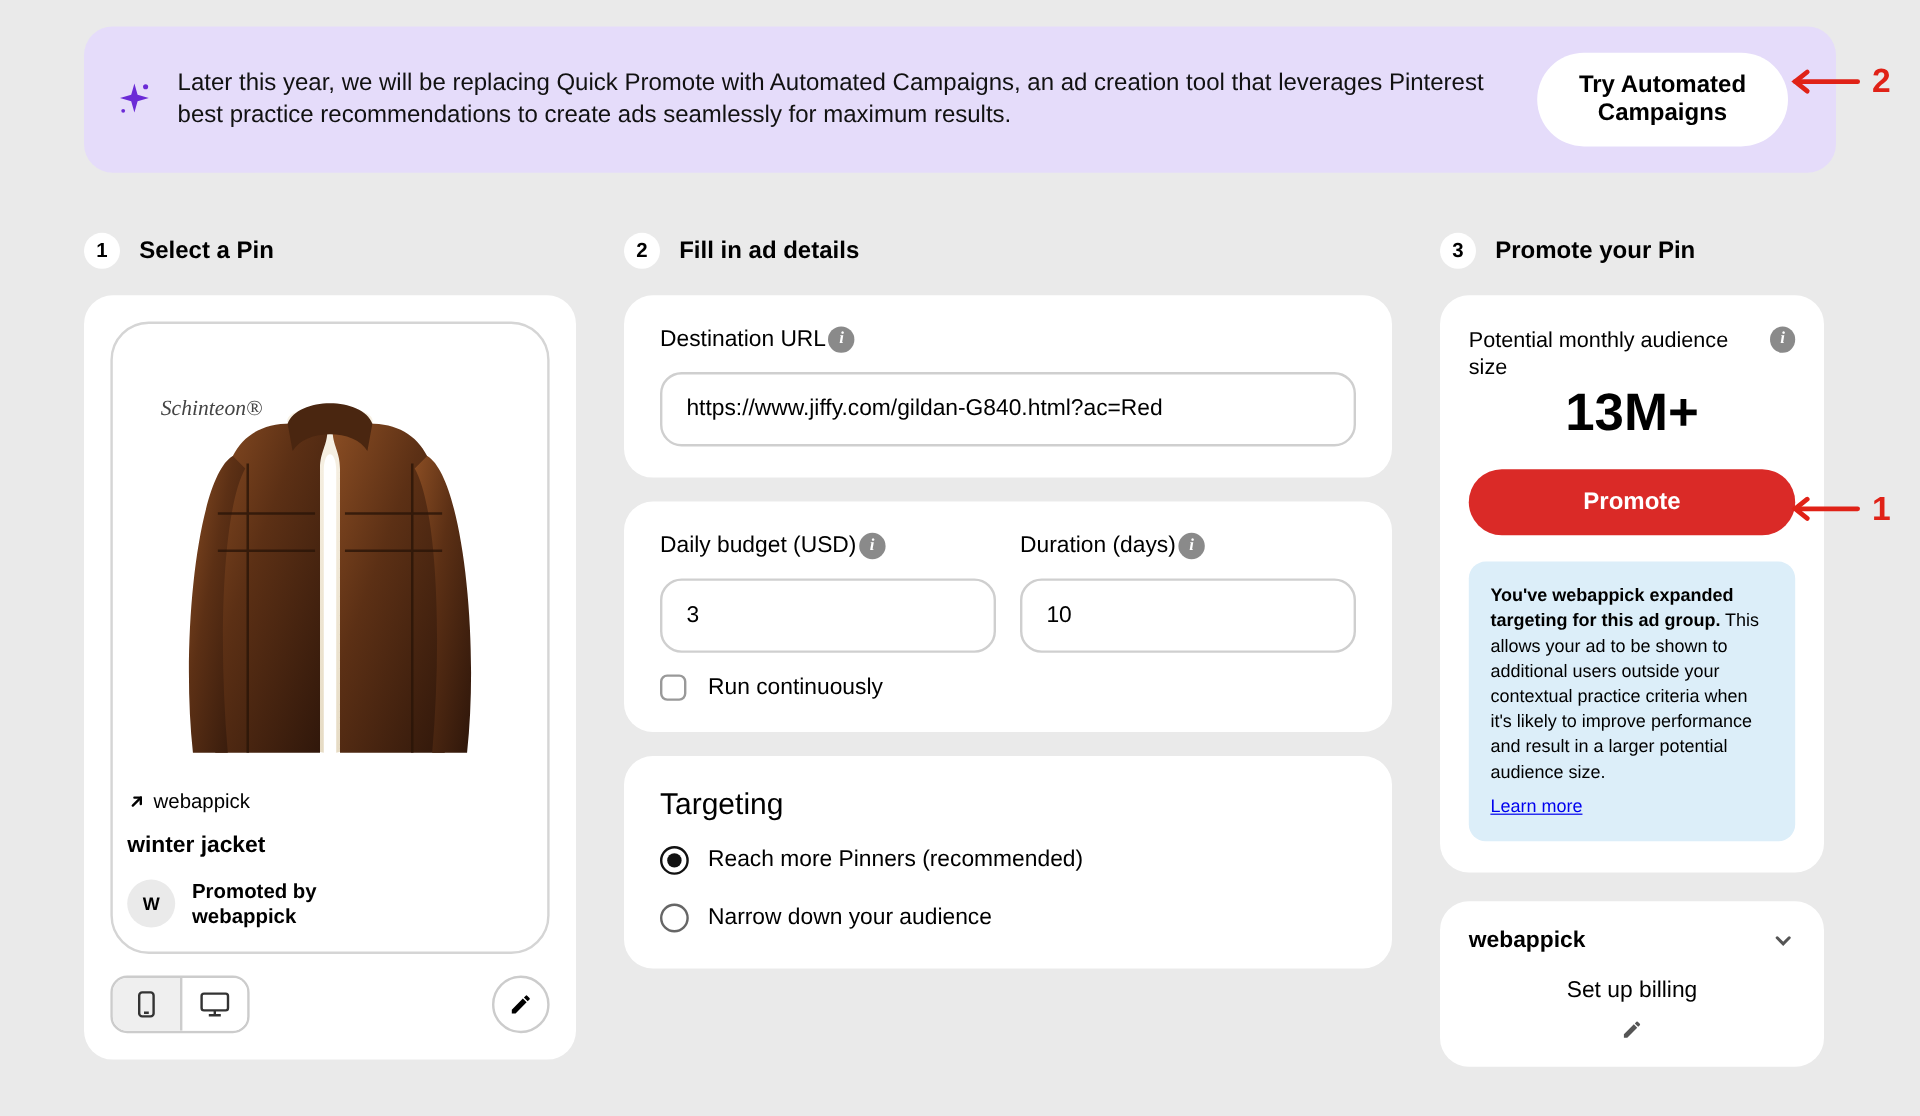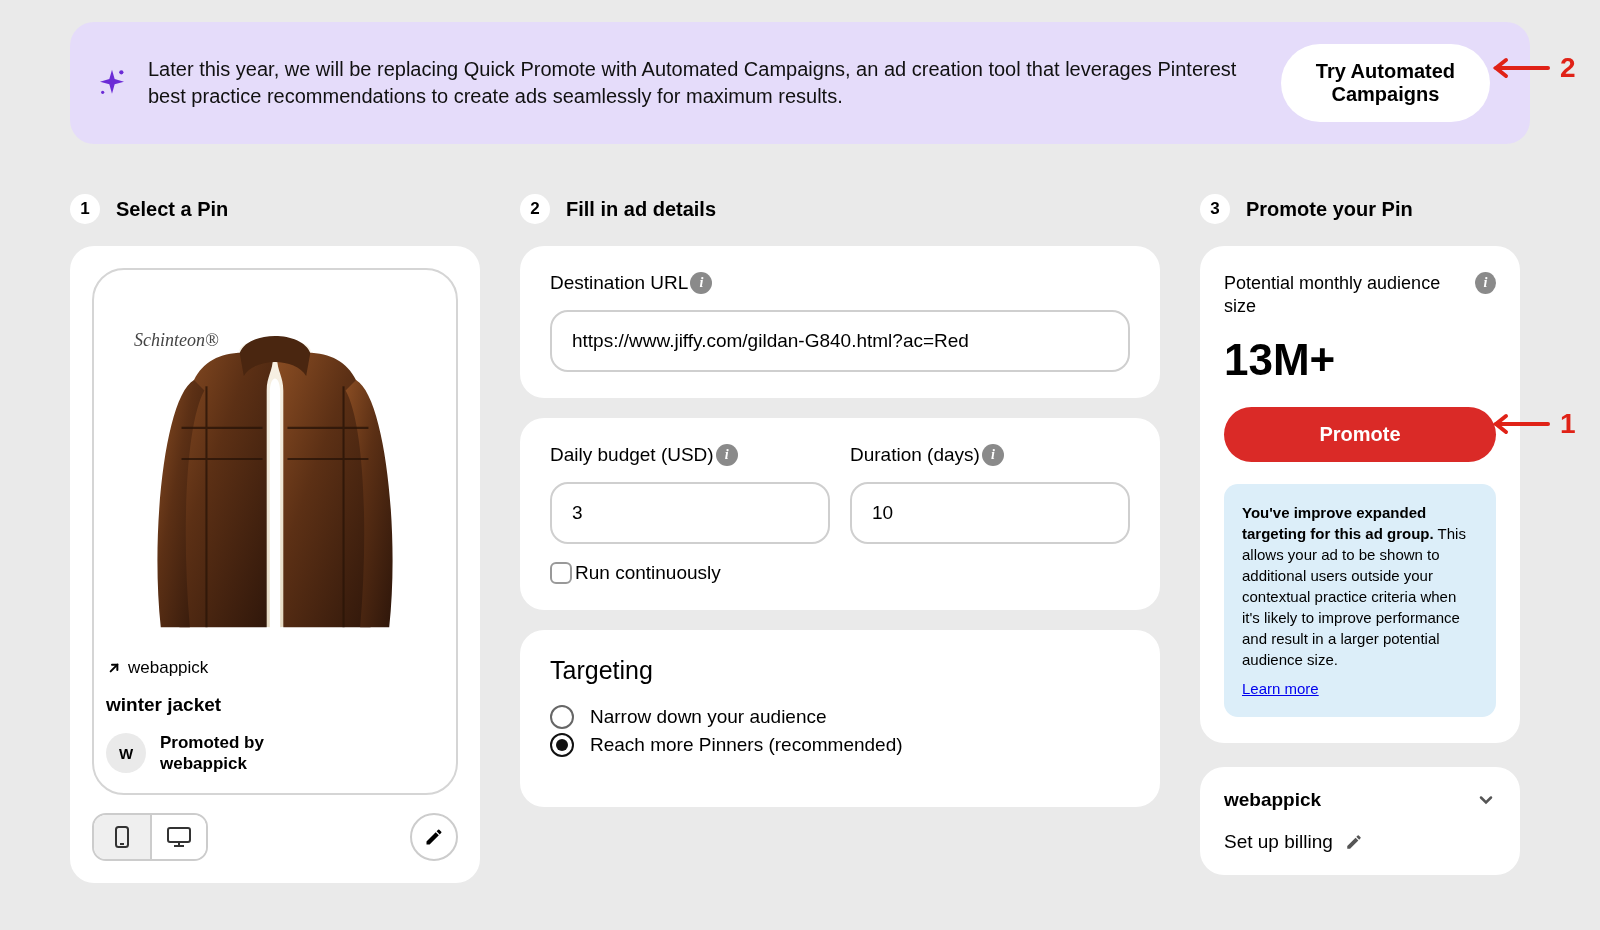--- a/index.html
+++ b/index.html
@@ -169,21 +169,21 @@
     border-radius: 18px;
     padding: 18px 20px;
     font-size: 19px;
   }
   .two-col {
     display: grid;
     grid-template-columns: 1fr 1fr;
     gap: 20px;
   }
   .check-row {
-    display: flex; align-items: center; gap: 3px;
+    display: flex; align-items: center; gap: 18px;
     margin-top: 18px;
     font-size: 19px;
   }
   .checkbox { width: 22px; height: 22px; border: 2px solid #999; border-radius: 6px; }
 
   .targeting-title { font-size: 25px; margin-bottom: 20px; }
   .radio-row {
     display: flex; align-items: center; gap: 16px;
     font-size: 19px; margin-bottom: 24px;
     cursor: pointer;
@@ -195,21 +195,21 @@
   .radio-outer.selected { border-color: #111; }
   .radio-outer.selected::after {
     content: ''; position: absolute;
     left: 50%; top: 50%; transform: translate(-50%,-50%);
     width: 12px; height: 12px; border-radius: 50%; background: #111;
   }
 
   
   .audience-label { font-size: 18px; line-height: 1.3; }
   .audience-label-row { display:flex; justify-content: space-between; align-items: flex-start; gap:10px; }
-  .audience-value { font-size: 44px; font-weight: 700; margin-top: 16px; }
+  .audience-value { font-size: 44px; font-weight: 700; margin-top: 0; text-align: center; }
   .promote-btn {
     width: 100%;
     background: #DA2A27;
     color: #fff;
     border: none;
     border-radius: 999px;
     padding: 16px 0;
     font-size: 20px;
     font-weight: 700;
     margin-top: 22px;
@@ -231,21 +231,21 @@
     border-radius: 24px;
     padding: 22px 24px;
     margin-top: 24px;
   }
   .billing-head {
     display: flex; justify-content: space-between; align-items: center;
     font-size: 19px; font-weight: 700;
   }
   .billing-sub {
     display: flex; align-items: center; gap: 12px;
-    font-size: 19px; margin-top: 20px;
+    font-size: 19px; margin-top: 20px; flex-direction: column;
   }
 
   
   .pointer {
     position: absolute;
     display: flex; align-items: center;
     gap: 10px;
   }
   .pointer .arrow { color: #E02217; }
   .pointer .num { color: #E02217; font-weight: 700; font-size: 28px; }
@@ -390,46 +390,46 @@
         </div>
       </div>
       <label class="check-row">
         <span class="checkbox"></span>
         <span>Run continuously</span>
       </label>
     </div>
 
     <div class="card">
       <div class="targeting-title">Targeting</div>
+      <div class="radio-row">
+        <span class="radio-outer selected"></span>
+        <span>Reach more Pinners (recommended)</span>
+      </div>
       <div class="radio-row" style="margin-bottom:4px">
         <span class="radio-outer"></span>
         <span>Narrow down your audience</span>
-      </div>
-      <div class="radio-row">
-        <span class="radio-outer selected"></span>
-        <span>Reach more Pinners (recommended)</span>
       </div>
     </div>
   </div>
 
   <div>
     <div class="step-head">
       <div class="step-num">3</div>
       <div class="step-title">Promote your Pin</div>
     </div>
 
     <div class="card" style="padding:26px 24px">
       <div class="audience-label-row">
         <div class="audience-label">Potential monthly audience size</div>
         <span class="info-dot">i</span>
       </div>
       <div class="audience-value">13M+</div>
       <button class="promote-btn">Promote</button>
       <div class="notice">
-        <b>You've improve expanded targeting for this ad group.</b><span> This allows your ad to be shown to additional users outside your contextual practice criteria when it's likely to improve performance and result in a larger potential audience size.</span><br>
+        <b>You've webappick expanded targeting for this ad group.</b><span> This allows your ad to be shown to additional users outside your contextual practice criteria when it's likely to improve performance and result in a larger potential audience size.</span><br>
         <a class="learn" href="#">Learn more</a>
       </div>
     </div>
 
     <div class="billing-card">
       <div class="billing-head">
         <span>webappick</span>
         <span>
           <svg width="20" height="20" viewBox="0 0 24 24" fill="none" stroke="#555" stroke-width="3" stroke-linecap="round">
               <path d="M6 9l6 6 6-6"></path>

